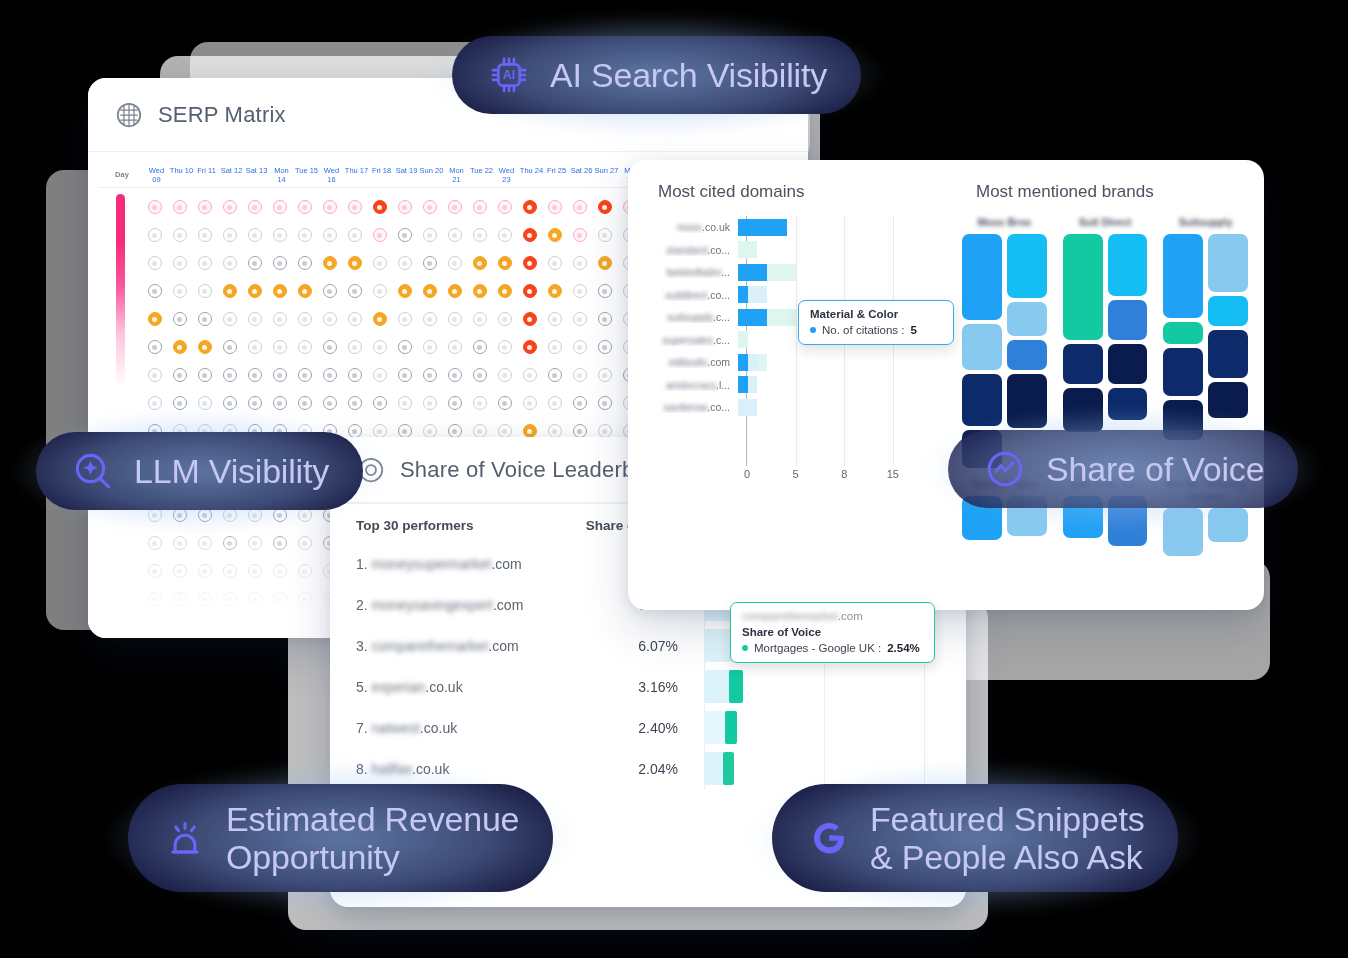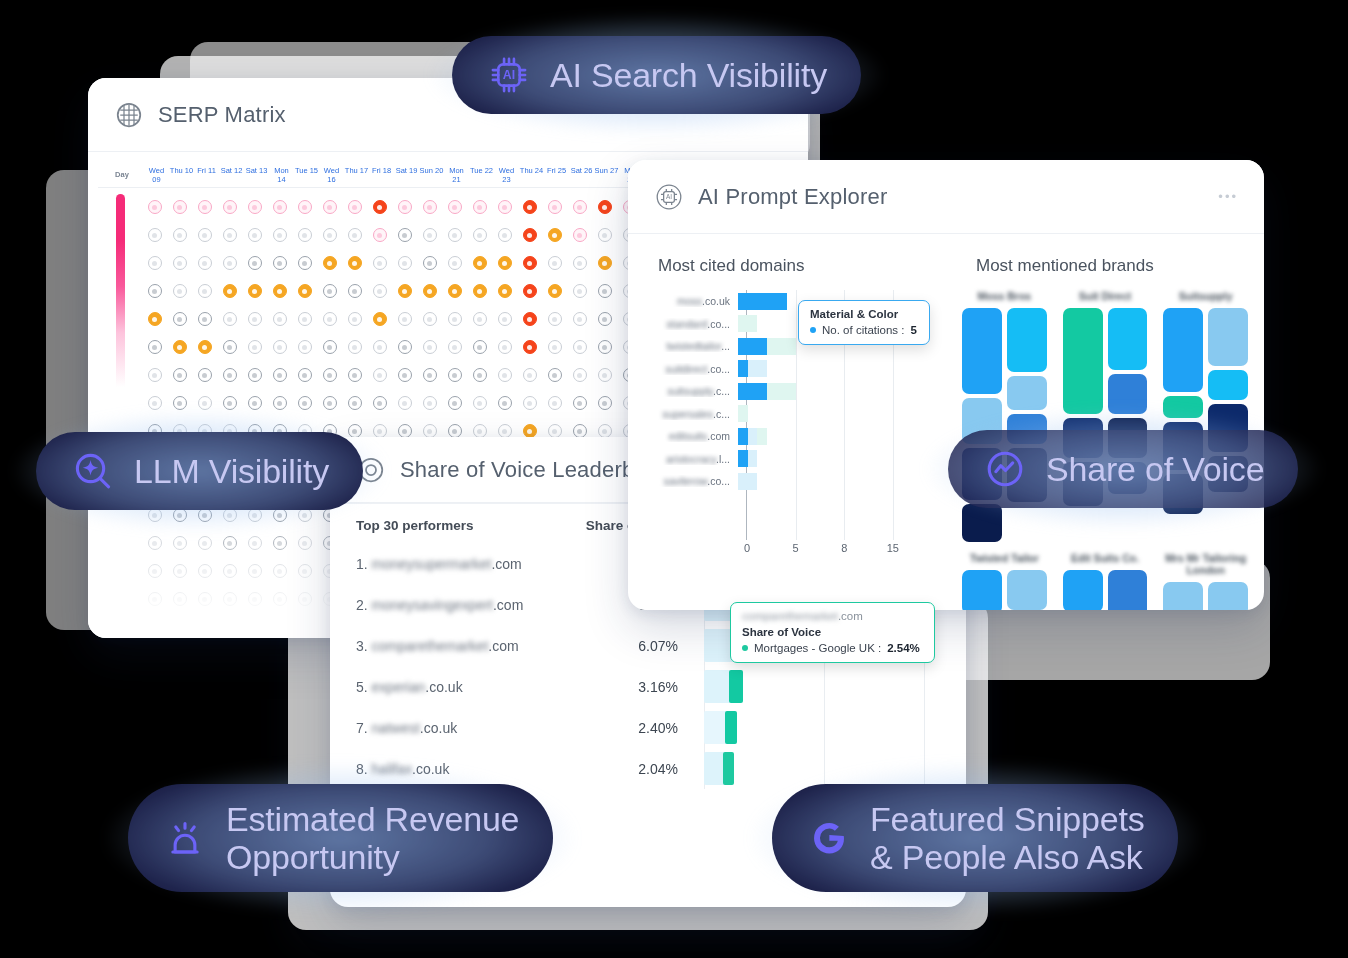--- a/index.html
+++ b/index.html
@@ -1274,32 +1274,20 @@
       <div class="tt-t">Share of Voice</div>
       <div class="tt-r">
         <span class="tt-dot" style="background:#1ec9a0"></span>
         <span>Mortgages - Google UK :</span>
         <span class="tt-b">2.54%</span>
       </div>
     </div>
   </div>
 
   <div class="card" id="ape-card">
-    <div class="card-head">
-      <span class="head-icon">
-        <svg viewBox="0 0 28 28" fill="none" stroke="currentColor" stroke-width="1.2">
-          <circle cx="14" cy="14" r="11"></circle>
-          <rect x="9" y="9" width="10" height="10" rx="2"></rect>
-          <path d="M11.5 6.5v2.5M16.5 6.5v2.5M11.5 19v2.5M16.5 19v2.5M6.5 11.5h2.5M6.5 16.5h2.5M19 11.5h2.5M19 16.5h2.5"></path>
-          <text x="14" y="16.3" font-size="6" fill="currentColor" stroke="none" text-anchor="middle" font-family="Liberation Sans, sans-serif">AI</text>
-        </svg>
-      </span>
-      <span class="card-title">AI Prompt Explorer</span>
-      <span class="dots">•••</span>
-    </div>
 
     <div class="ape-body">
 
       <div class="ape-col">
         <div class="ape-sub">Most cited domains</div>
         <div class="hbars" id="hbars">
             <div class="axisline"></div>
             <div class="vgrid" style="left: 143.611px;"></div>
             <div class="vgrid" style="left: 192.222px;"></div>
             <div class="vgrid" style="left: 240.833px;"></div>
@@ -1457,21 +1445,21 @@
                 </div>
                 <div class="bstack">
                   <div class="blk" style="height:34px;background:#88c9f0;"></div>
                 </div>
               </div>
             </div>
           </div>
       </div>
     </div>
 
-    <div class="tooltip" id="ape-tooltip" style="left:170px; top:140px; width:132px;">
+    <div class="tooltip" id="ape-tooltip" style="left:170px; top:140px; width:156px;">
       <div class="tt-t">Material &amp; Color</div>
       <div class="tt-r">
         <span class="tt-dot"></span>
         <span>No. of citations :</span>
         <span class="tt-b">5</span>
       </div>
     </div>
   </div>
 
   <div class="badge" id="badge-ai">

